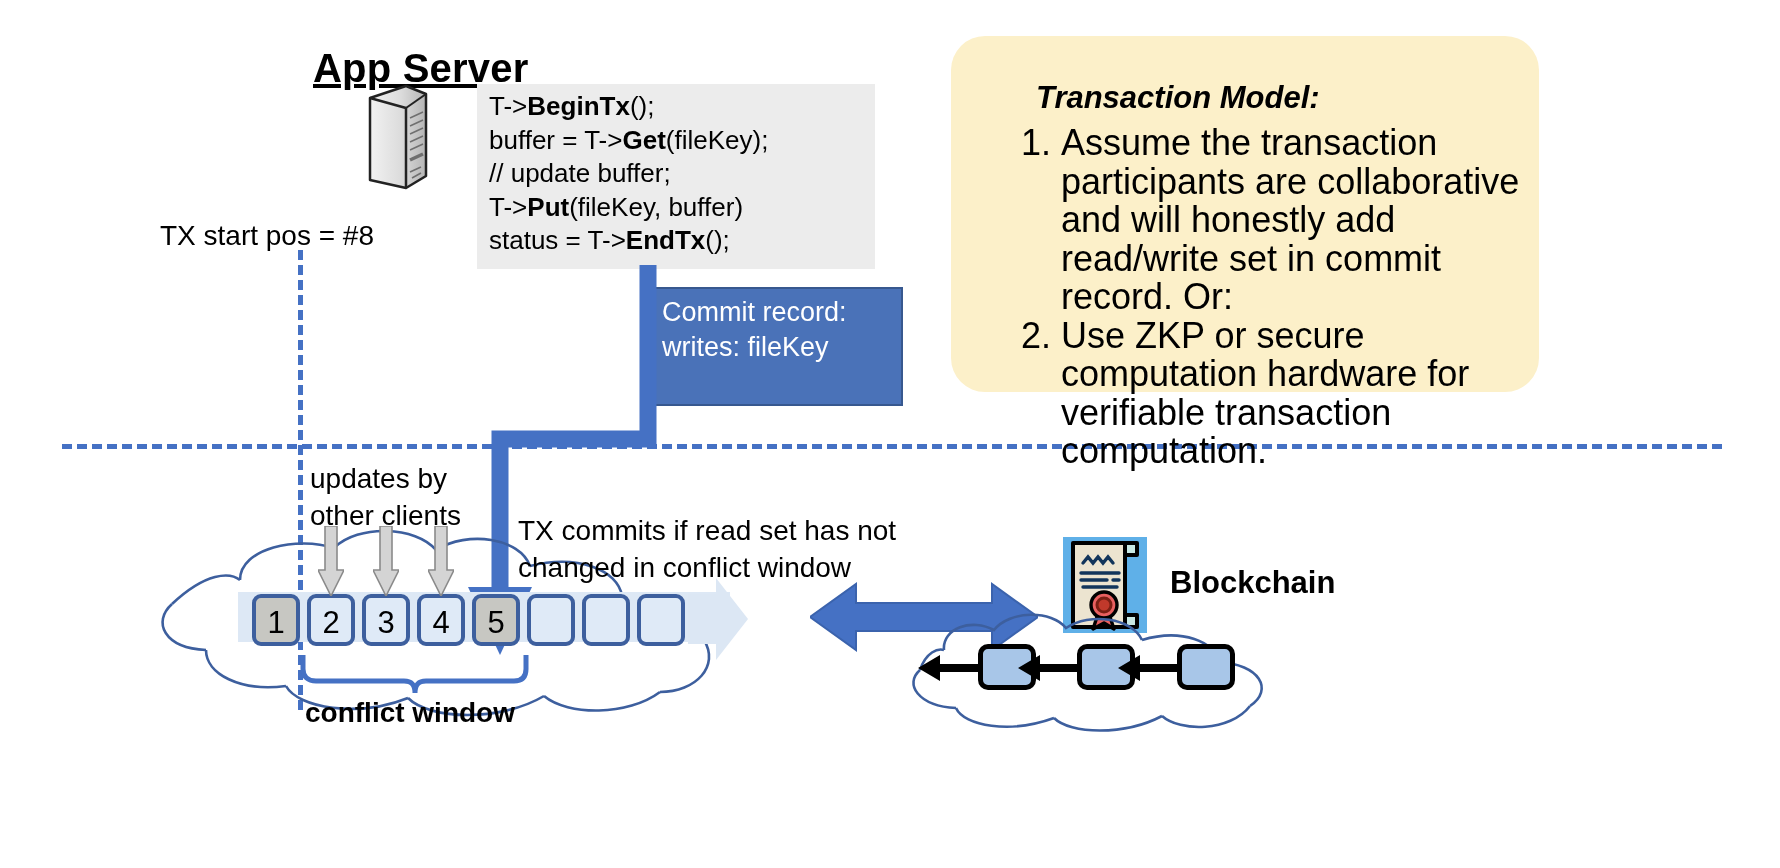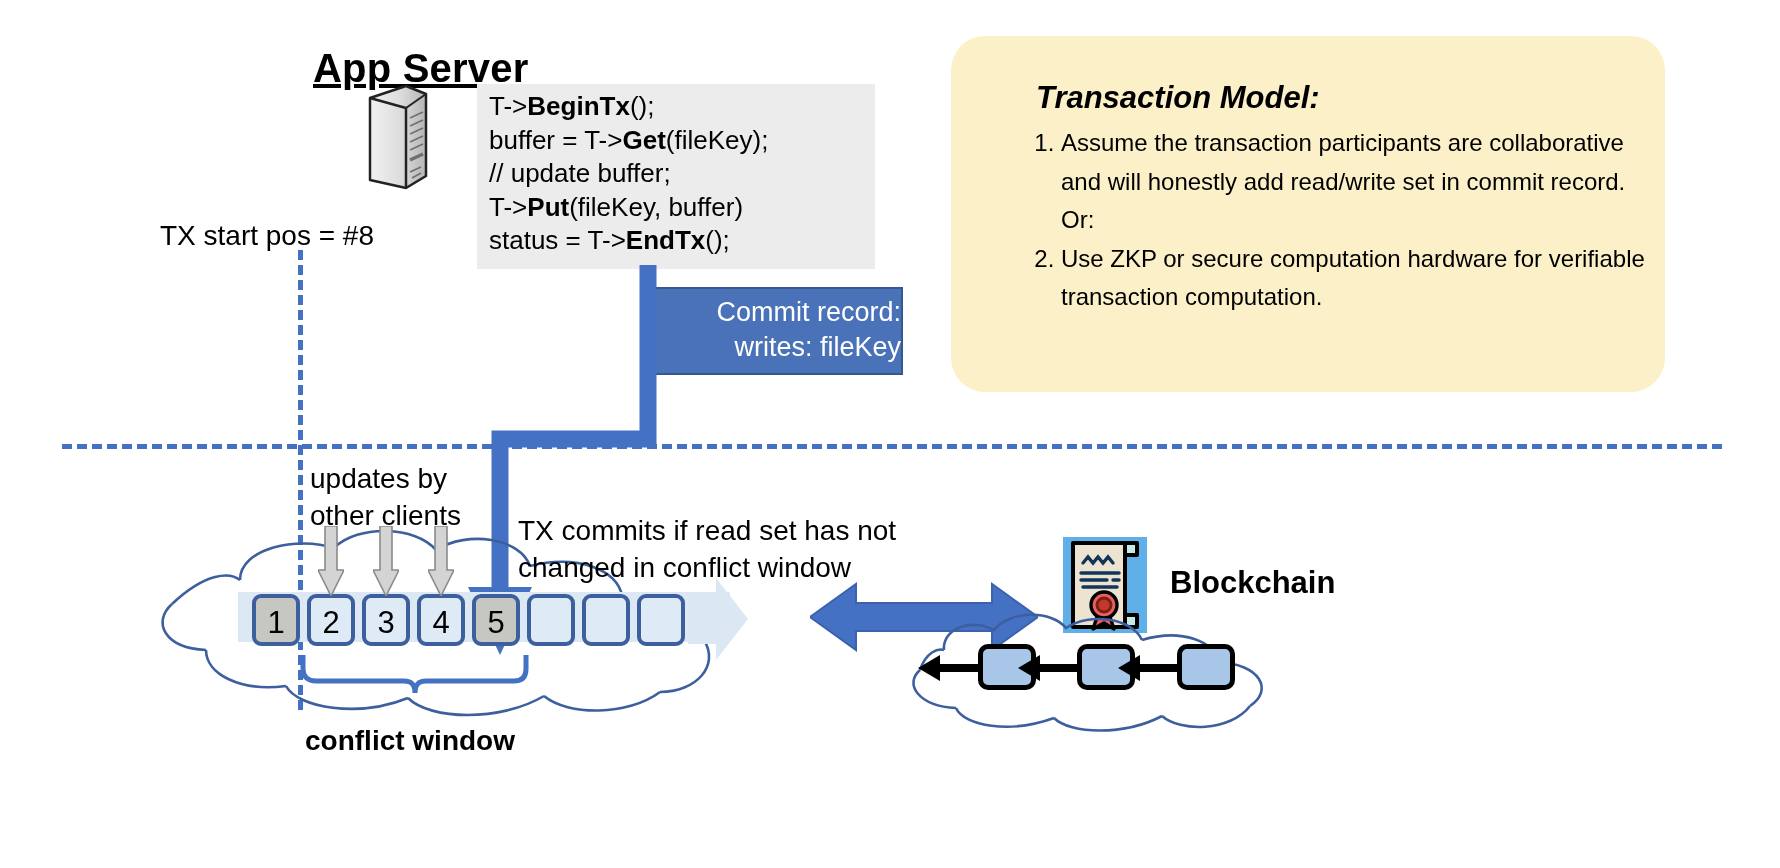--- a/index.html
+++ b/index.html
@@ -43,42 +43,42 @@
   }
 
   
   #divider-line{
     left:62px; top:444px; width:1660px; height:0;
     border-top:5px dashed #4571c4;
   }
 
   
   #commit-record{
-    left:645px; top:287px; width:258px; height:88px;
+    left:645px; top:287px; width:258px; height:119px;
     background:#4a72b8; border:2px solid #37588f;
     color:#fff; font-size:27px; line-height:35px;
-    padding:6px 0 8px 15px; box-sizing:border-box;text-align:right;
+    padding:6px 0 8px 15px; box-sizing:border-box;
   }
 
   
   #commit-arrow{ left:430px; top:265px; }
 
   
   #tx-model{
-    left:951px; top:36px; width:714px; height:356px;
+    left:951px; top:36px; width:588px; height:356px;
     background:#fcf0c9; border-radius:34px;
   }
   #tx-model-title{
     position:absolute; left:85px; top:44px;
     font-size:31px; font-style:italic; font-weight:bold;
   }
   #tx-model ol{
     position:absolute; left:68px; top:88px; right:10px;
     margin:0; padding:0 0 0 42px;
-    font-size:24px; line-height:38.5px;
+    font-size:36px; line-height:38.5px;
   }
   #tx-model li{margin:0 0 0 0;}
 
   
   #log-cloud{ left:148px; top:510px; width:620px; height:230px; }
 
   #log-strip{
     left:238px; top:592px; width:492px; height:50px;
     background:#dde8f5;
   }
@@ -101,21 +101,21 @@
   }
 
   
   #tx-commits-label{
     left:518px; top:512px; font-size:28px; line-height:37px;
   }
 
   
   #conflict-brace{ left:300px; top:655px; }
   #conflict-window-label{
-    left:305px; top:697px; font-size:28px; font-weight:bold;margin-top:28px;
+    left:305px; top:697px; font-size:28px; font-weight:bold;
   }
 
   
   #blockchain-bidir-arrow{ left:810px; top:578px; }
   #cert-icon{ left:1063px; top:537px; width:84px; height:96px; }
   #blockchain-label{
     left:1170px; top:565px; font-size:31px; font-weight:bold;
   }
   #blockchain-cloud{ left:900px; top:610px; width:390px; height:130px; }
   .chain-box{

